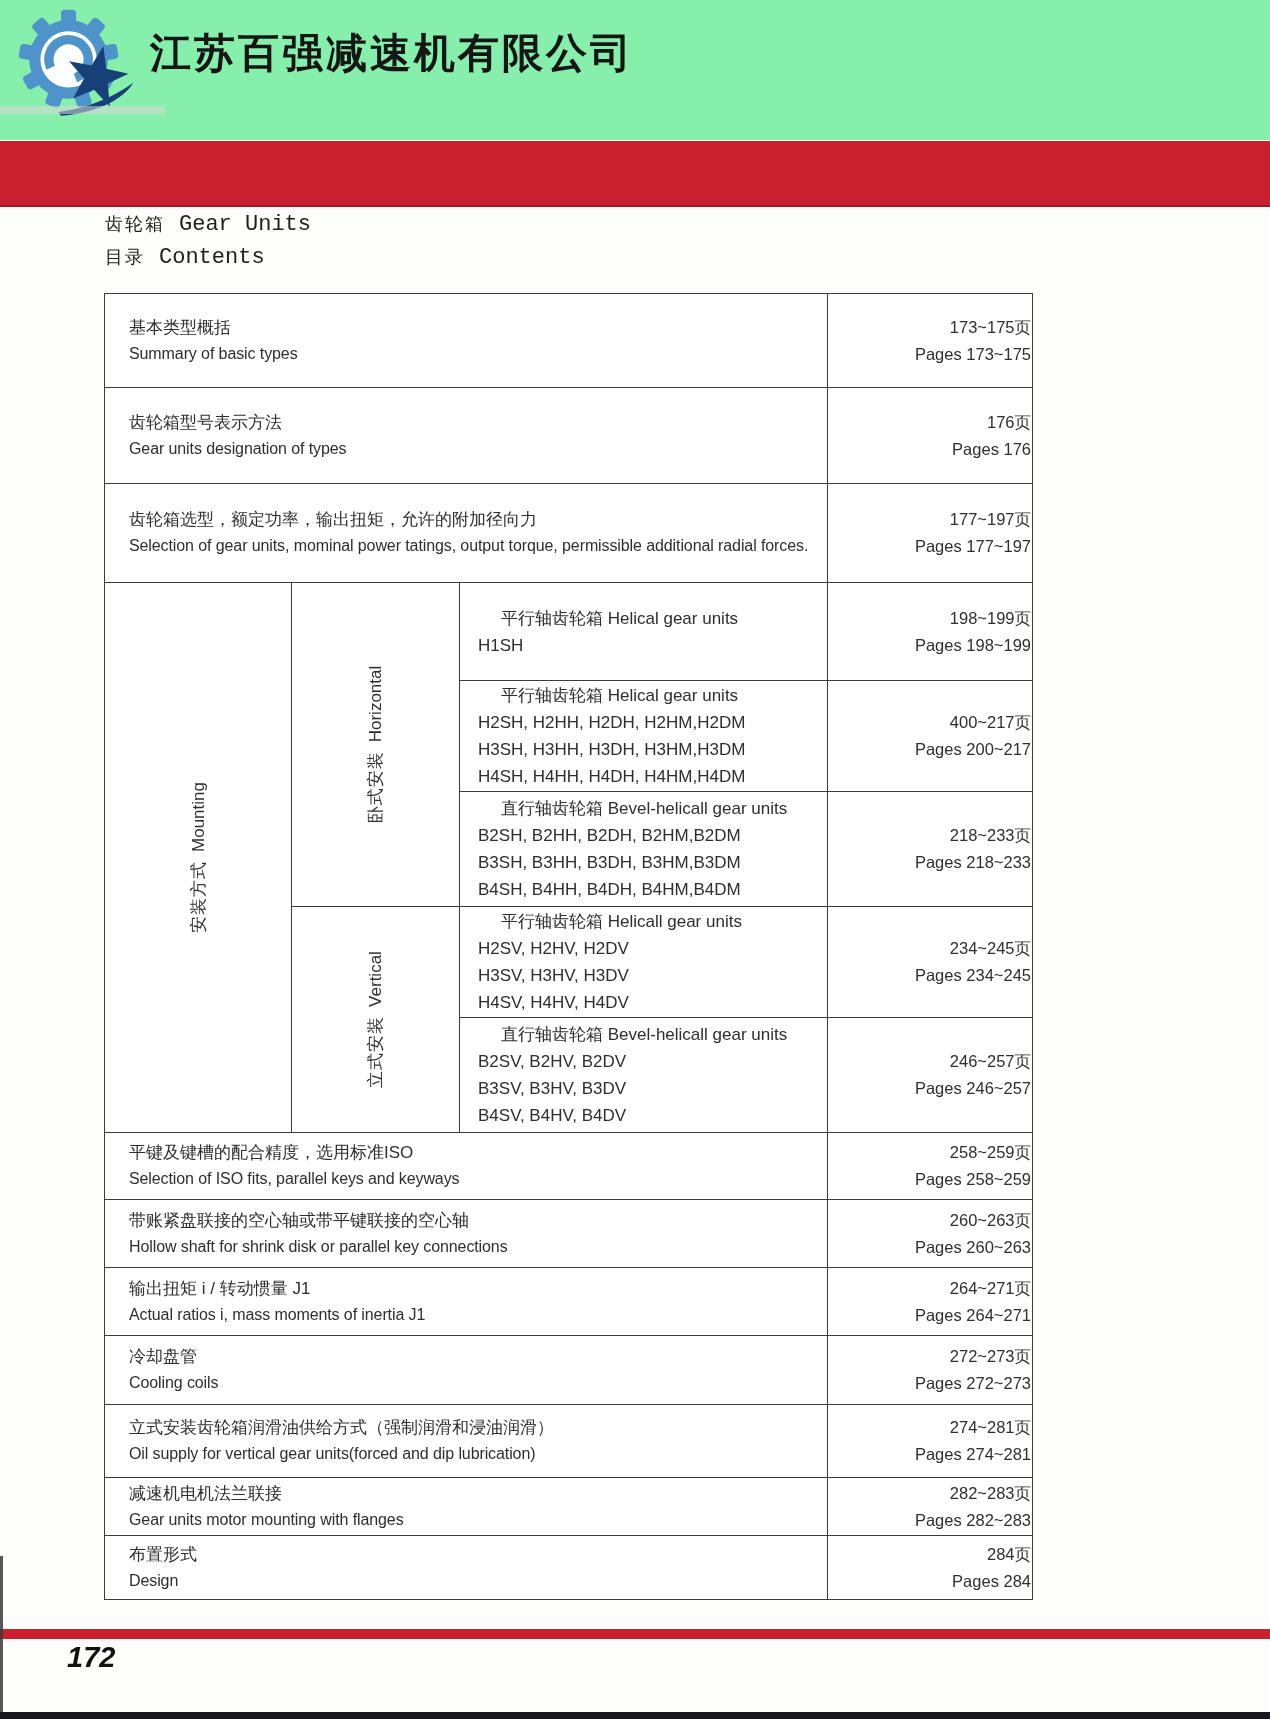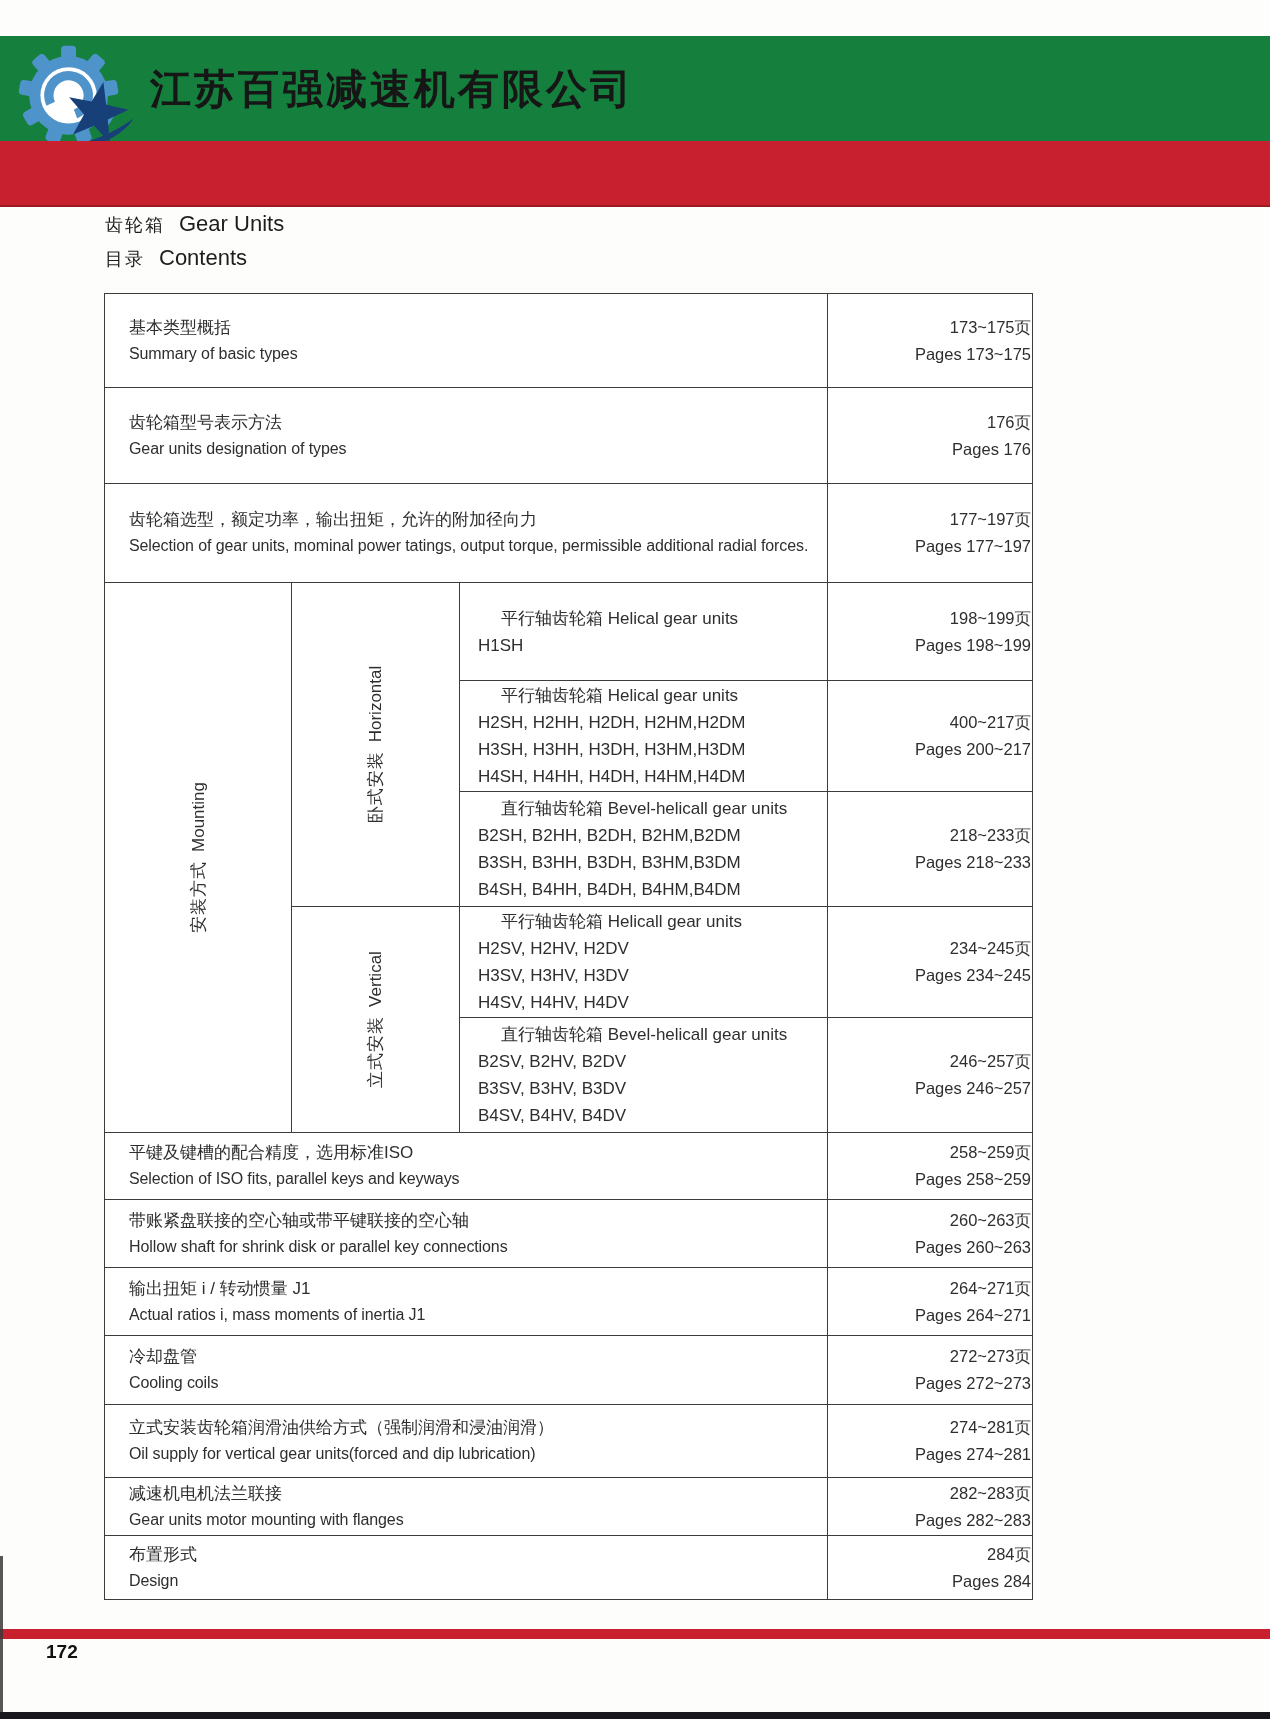--- a/index.html
+++ b/index.html
@@ -1,53 +1,53 @@
 <!DOCTYPE html>
 <html><head>
 <meta charset="utf-8">
 <style>
   html,body{margin:0;padding:0;background:#ffffff;}
   .page{
     position:relative;width:1270px;height:1719px;background:#fdfdfc;overflow:hidden;
     font-family:"Liberation Sans","DejaVu Sans",sans-serif;color:#2e2e2e;
   }
   
-  .hdr{position:absolute;left:0;top:0;width:1270px;height:140px;background:#15803d;margin-top:36px;}
+  .hdr{position:absolute;left:0;top:0;width:1270px;height:140px;background:#86efac;}
   .logo{position:absolute;left:16px;top:4px;width:122px;height:122px;}
   .company{
     position:absolute;left:150px;top:26px;font-size:41px;font-weight:600;color:#161616;
     letter-spacing:3px;white-space:nowrap;
   }
   .smudge{position:absolute;left:0;top:106px;width:165px;height:8px;background:#d9d9d9;opacity:.55;}
   .banner{position:absolute;left:0;top:141px;width:1270px;height:64px;background:#c8202e;border-bottom:2px solid #9d1823;}
   
   .titleblock{position:absolute;left:105px;top:208px;line-height:32px;color:#1d1d1d;}
   .titleblock .zh{font-size:18px;letter-spacing:2px;}
-  .titleblock .en{font-size:22px;margin-left:14px;letter-spacing:0;}
+  .titleblock .en{font-size:22px;margin-left:14px;letter-spacing:0;font-family:Liberation Mono, monospace;}
   
   table.toc{
     position:absolute;left:104px;top:293px;width:928px;border-collapse:collapse;table-layout:fixed;
     background:#fff;
   }
   table.toc td{border:1px solid #3c3c3c;vertical-align:middle;overflow:visible;}
   td.desc{padding-left:24px;margin-left:20px;}
   td.desc div{line-height:26px;}
   td.desc .zh{font-size:17px;}
   td.desc .en{font-size:16px;letter-spacing:-0.1px;}
   td.pages{text-align:right;}
   td.pages div{line-height:27px;font-size:16.5px;}
   td.mcell{padding-left:18px;}
   td.mcell div{line-height:27px;font-size:17px;}
   td.mcell .mtitle{font-size:17px;margin-left:23px;}
   td.rot{text-align:center;}
   .rwrap{display:inline-block;transform:rotate(-90deg);white-space:nowrap;font-size:17px;color:#2e2e2e;letter-spacing:1px;}
   .rwrap .en{margin-left:9px;letter-spacing:0;}
   
   .foot-rule{position:absolute;left:0;top:1629px;width:1270px;height:10px;background:#c8202e;}
-  .pageno{position:absolute;left:46px;top:1641px;font-size:19px;font-weight:bold;color:#111;}
+  .pageno{position:absolute;left:67px;top:1641px;font-size:29px;font-weight:bold;color:#111;font-style:italic;}
   .bottom-bar{position:absolute;left:0;top:1712px;width:1270px;height:7px;background:#17171d;}
   .scan-edge{position:absolute;left:0;top:1556px;width:3px;height:163px;background:#3a3a3a;opacity:.85;}
 </style>
 </head>
 <body>
 
 <div class="page">
 
   <div class="hdr">
     <svg class="logo" viewBox="0 0 130 122" aria-hidden="true">

